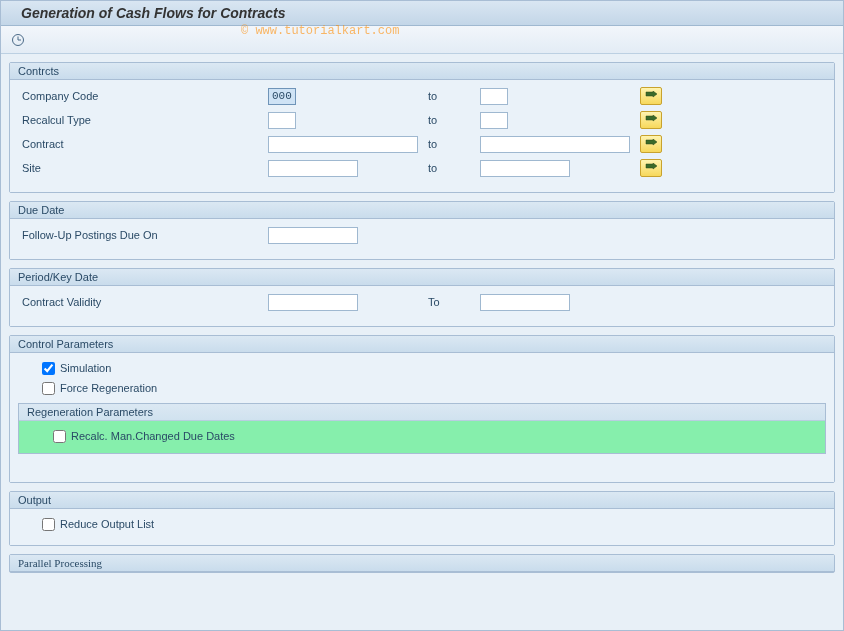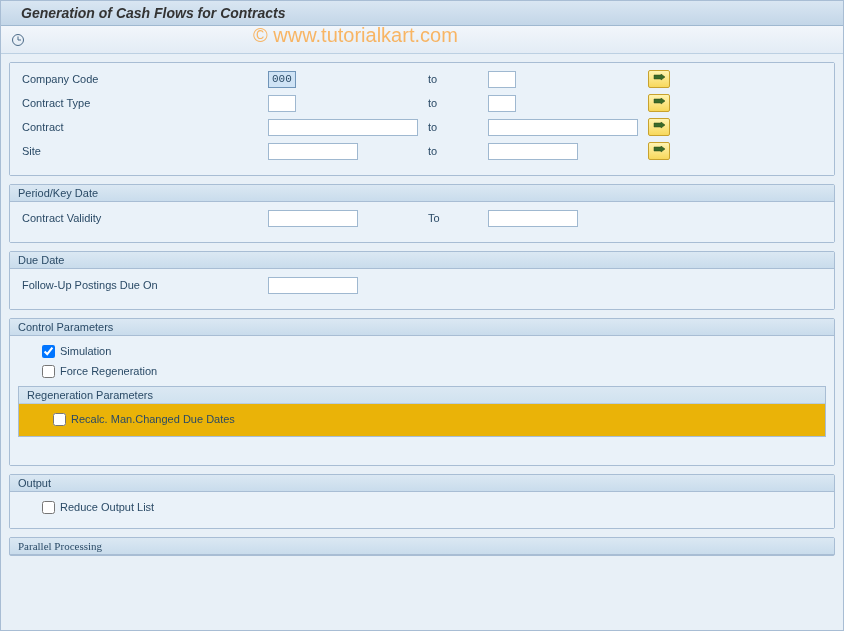--- a/index.html
+++ b/index.html
@@ -29,24 +29,23 @@
       align-items: center;
       height: 28px;
       position: relative;
     }
     .toolbar .clock-icon svg { display: block; }
     .watermark {
       position: absolute;
       left: 240px;
       top: -2px;
       color: rgba(255,140,0,0.6);
-      font-size: 20px;
-      font-family: Liberation Sans, sans-serif;
+      font-size: 12px;
+      font-family: Liberation Mono, monospace;
       pointer-events: none;
-      margin-left: 12px;
     }
     .content {
       padding: 8px;
       background: #e8f0f7;
       height: calc(100% - 52px);
       overflow: hidden;
     }
     .panel {
       border: 1px solid #a8bdd4;
       background: #e3eef7;
@@ -59,21 +58,21 @@
       padding: 2px 8px;
       font-size: 11px;
       color: #2a4a66;
     }
     .panel-body {
       padding: 6px 8px 10px;
       background: #eaf2f9;
     }
     .sub-panel {
       border: 1px solid #a8bdd4;
-      background: #eab308;
+      background: #86efac;
       margin-top: 6px;
     }
     .sub-panel-header {
       background: linear-gradient(#dbe8f3, #d0e2ef);
       border-bottom: 1px solid #b8cde0;
       padding: 2px 8px;
       font-size: 11px;
       color: #2a4a66;
     }
     .sub-panel-body {
@@ -87,21 +86,21 @@
     }
     .field-label {
       width: 250px;
       color: #2a4a66;
       padding-left: 4px;
     }
     .field-input-cell {
       width: 160px;
     }
     .to-label {
-      width: 60px;
+      width: 52px;
       color: #2a4a66;
     }
     .arrow-cell {
       width: 60px;
       display: flex;
       justify-content: flex-start;
     }
     input.sap-input {
       height: 17px;
       border: 1px solid #9fb8d0;
@@ -158,20 +157,21 @@
       <line x1="7" y1="7" x2="7" y2="3.5" stroke="#4b6a88" stroke-width="1"></line>
       <line x1="7" y1="7" x2="10" y2="7" stroke="#4b6a88" stroke-width="1"></line>
     </svg>
   </span>
   <span class="watermark">© www.tutorialkart.com</span>
 </div>
 
 <div class="content">
 
   <div class="panel">
+    <div class="panel-header">Contrcts</div>
     <div class="panel-body">
 
       <div class="field-row">
         <div class="field-label">Company Code</div>
         <div class="field-input-cell">
           <input class="sap-input w-short selected" value="0001" style="">
         </div>
         <div class="to-label">to</div>
         <div class="field-input-cell">
           <input class="sap-input w-short" value="" style="">
@@ -179,21 +179,21 @@
         <div class="arrow-cell">
           <div class="arrow-btn">
             <svg width="12" height="10" viewBox="0 0 12 10">
                 <path d="M1 1 L8 1 L8 0 L12 3 L8 6 L8 5 L1 5 Z" fill="#3a6a2a" stroke="#2a4a1a" stroke-width="0.5"></path>
               </svg>
           </div>
         </div>
       </div>
 
       <div class="field-row">
-        <div class="field-label">Contract Type</div>
+        <div class="field-label">Recalcul Type</div>
         <div class="field-input-cell">
           <input class="sap-input w-short" value="" style="">
         </div>
         <div class="to-label">to</div>
         <div class="field-input-cell">
           <input class="sap-input w-short" value="" style="">
         </div>
         <div class="arrow-cell">
           <div class="arrow-btn">
             <svg width="12" height="10" viewBox="0 0 12 10">
@@ -236,40 +236,40 @@
                 <path d="M1 1 L8 1 L8 0 L12 3 L8 6 L8 5 L1 5 Z" fill="#3a6a2a" stroke="#2a4a1a" stroke-width="0.5"></path>
               </svg>
           </div>
         </div>
       </div>
 
     </div>
   </div>
 
   <div class="panel">
+    <div class="panel-header">Due Date</div>
+    <div class="panel-body">
+      <div class="field-row">
+        <div class="field-label">Follow-Up Postings Due On</div>
+        <div class="field-input-cell">
+          <input class="sap-input w-med" value="" style="">
+        </div>
+      </div>
+    </div>
+  </div>
+
+  <div class="panel">
     <div class="panel-header">Period/Key Date</div>
     <div class="panel-body">
       <div class="field-row">
         <div class="field-label">Contract Validity</div>
         <div class="field-input-cell">
           <input class="sap-input w-med" value="" style="">
         </div>
         <div class="to-label">To</div>
-        <div class="field-input-cell">
-          <input class="sap-input w-med" value="" style="">
-        </div>
-      </div>
-    </div>
-  </div>
-
-  <div class="panel">
-    <div class="panel-header">Due Date</div>
-    <div class="panel-body">
-      <div class="field-row">
-        <div class="field-label">Follow-Up Postings Due On</div>
         <div class="field-input-cell">
           <input class="sap-input w-med" value="" style="">
         </div>
       </div>
     </div>
   </div>
 
   <div class="panel">
     <div class="panel-header">Control Parameters</div>
     <div class="panel-body">

